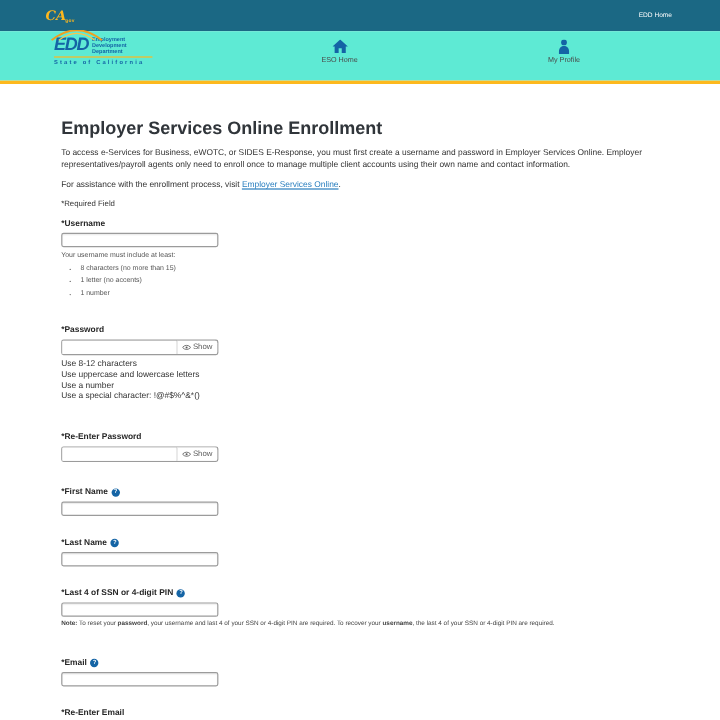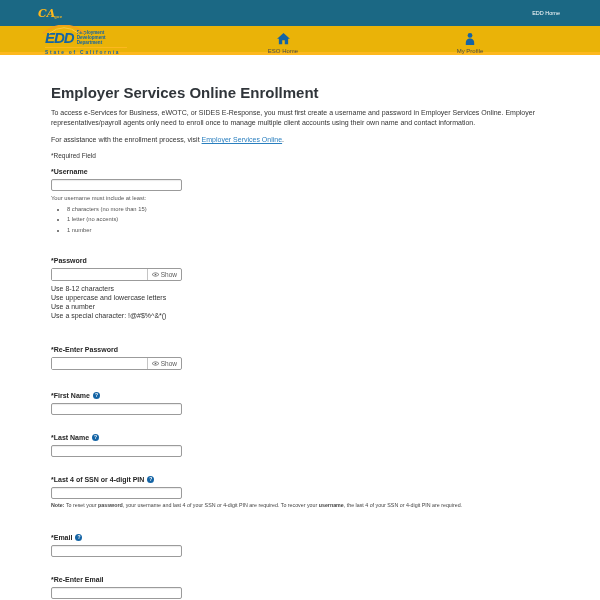--- a/index.html
+++ b/index.html
@@ -10,21 +10,21 @@
   .topbar { height:26px; background:#1B6884; display:flex; align-items:center;
             justify-content:space-between; padding:0 40px 0 38px; position:relative; }
   .ca-logo { display:flex; align-items:flex-end; height:14px; padding-top:1px; }
   .ca-c { font-family:"DejaVu Serif", serif; font-style:italic; font-weight:bold;
           font-size:11px; line-height:12px; color:#FDB81E; }
   .ca-gov { font-size:4px; font-weight:bold; color:#FDB81E; margin-left:-1px;
             margin-bottom:1px; letter-spacing:.3px; }
   .topbar-link { color:#fff; font-size:5.5px; text-decoration:none; }
 
   
-  .site-header { height:26px; position:relative; background:#eab308; }
+  .site-header { height:41px; position:relative; background:#5eead4; }
   .gold-divider { height:3px; background:#FDB81E; }
 
   .edd-logo { position:absolute; left:45px; top:4px; width:82px; }
   .edd-top { display:flex; align-items:flex-end; gap:3px; position:relative; }
   .edd-swoosh { position:absolute; left:-3px; top:-5px; }
   .edd-acronym { font-size:15px; line-height:14px; font-weight:bold; font-style:italic;
                  color:#1464A5; letter-spacing:-1px; }
   .edd-dept { font-size:4.6px; line-height:5px; font-weight:bold; color:#1464A5; }
   .edd-tagline { font-size:4.8px; font-weight:bold; color:#1464A5; letter-spacing:1.8px;
                  border-top:1.5px solid #FDB81E; margin-top:2px; padding-top:1.5px;

